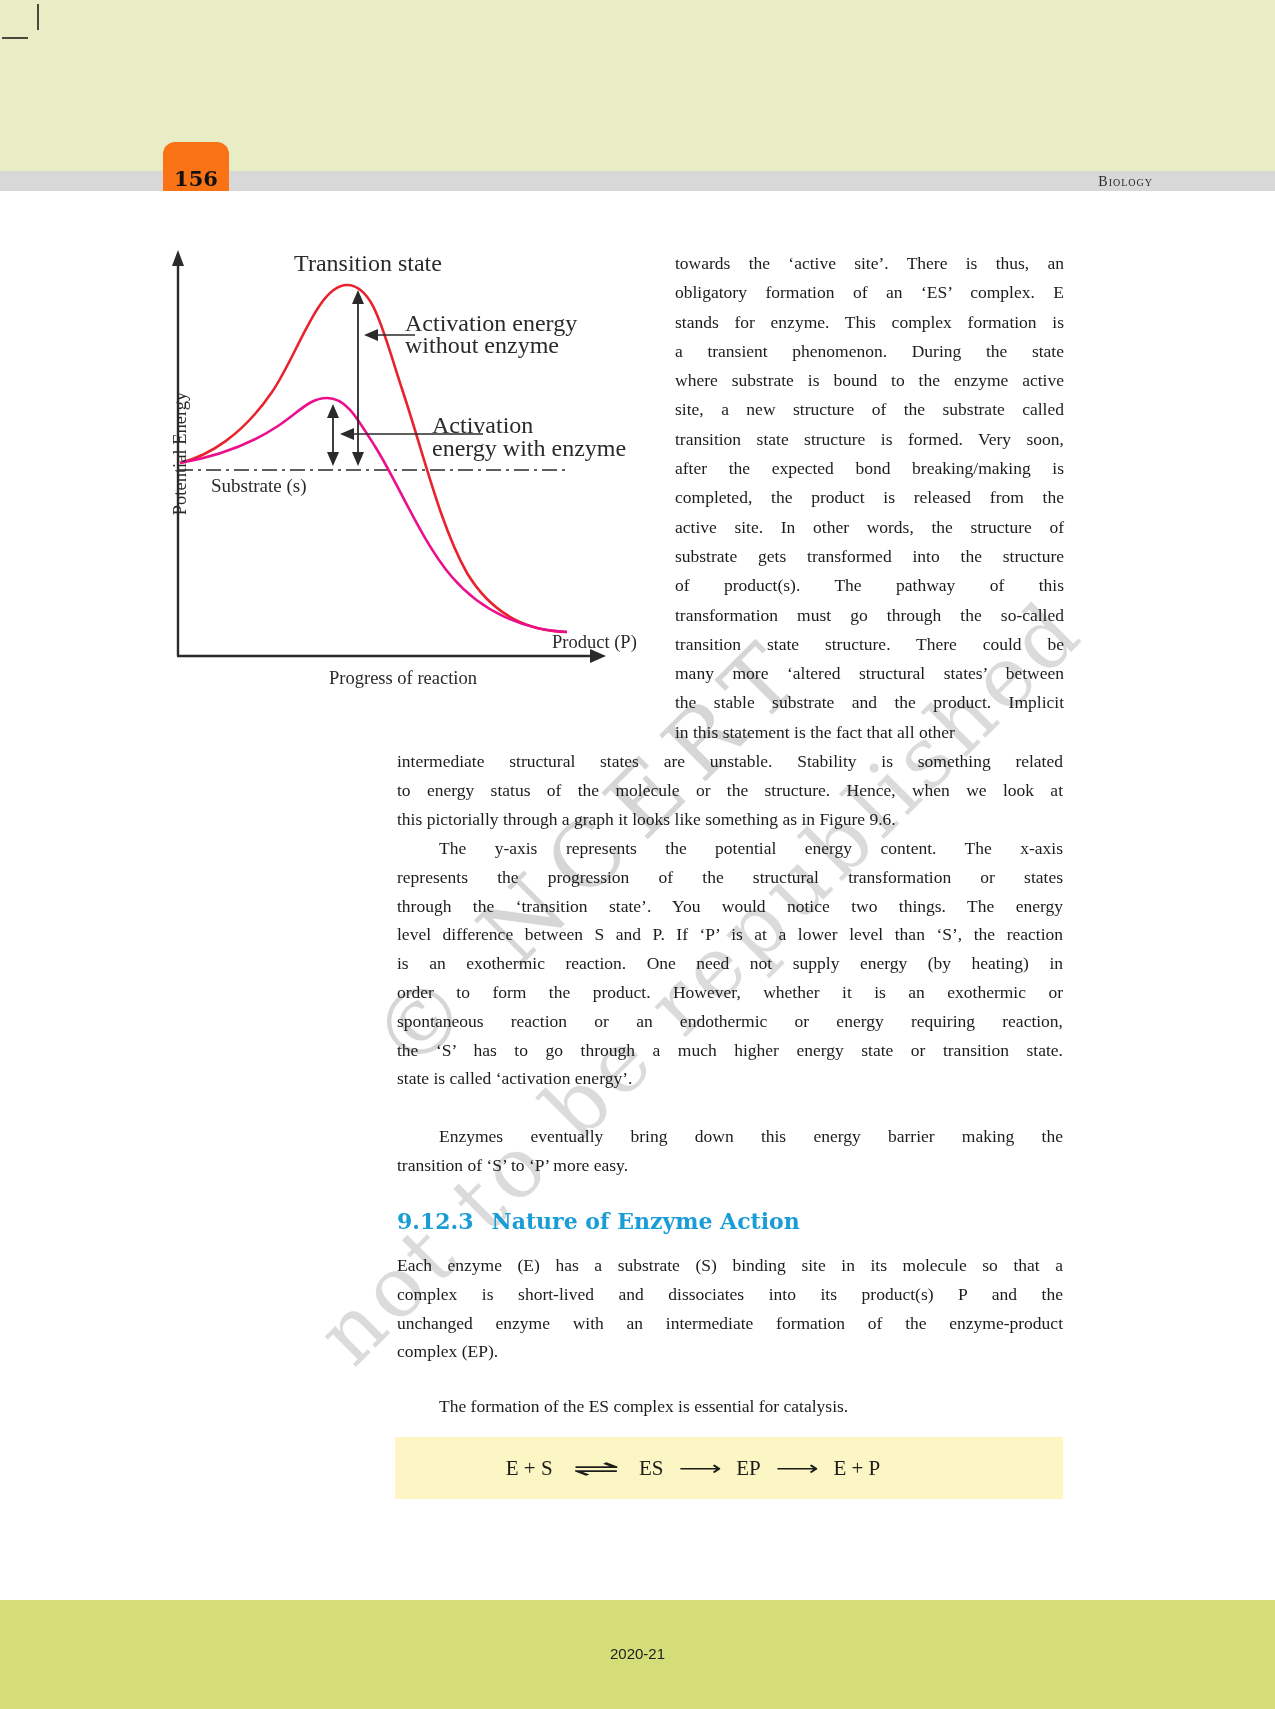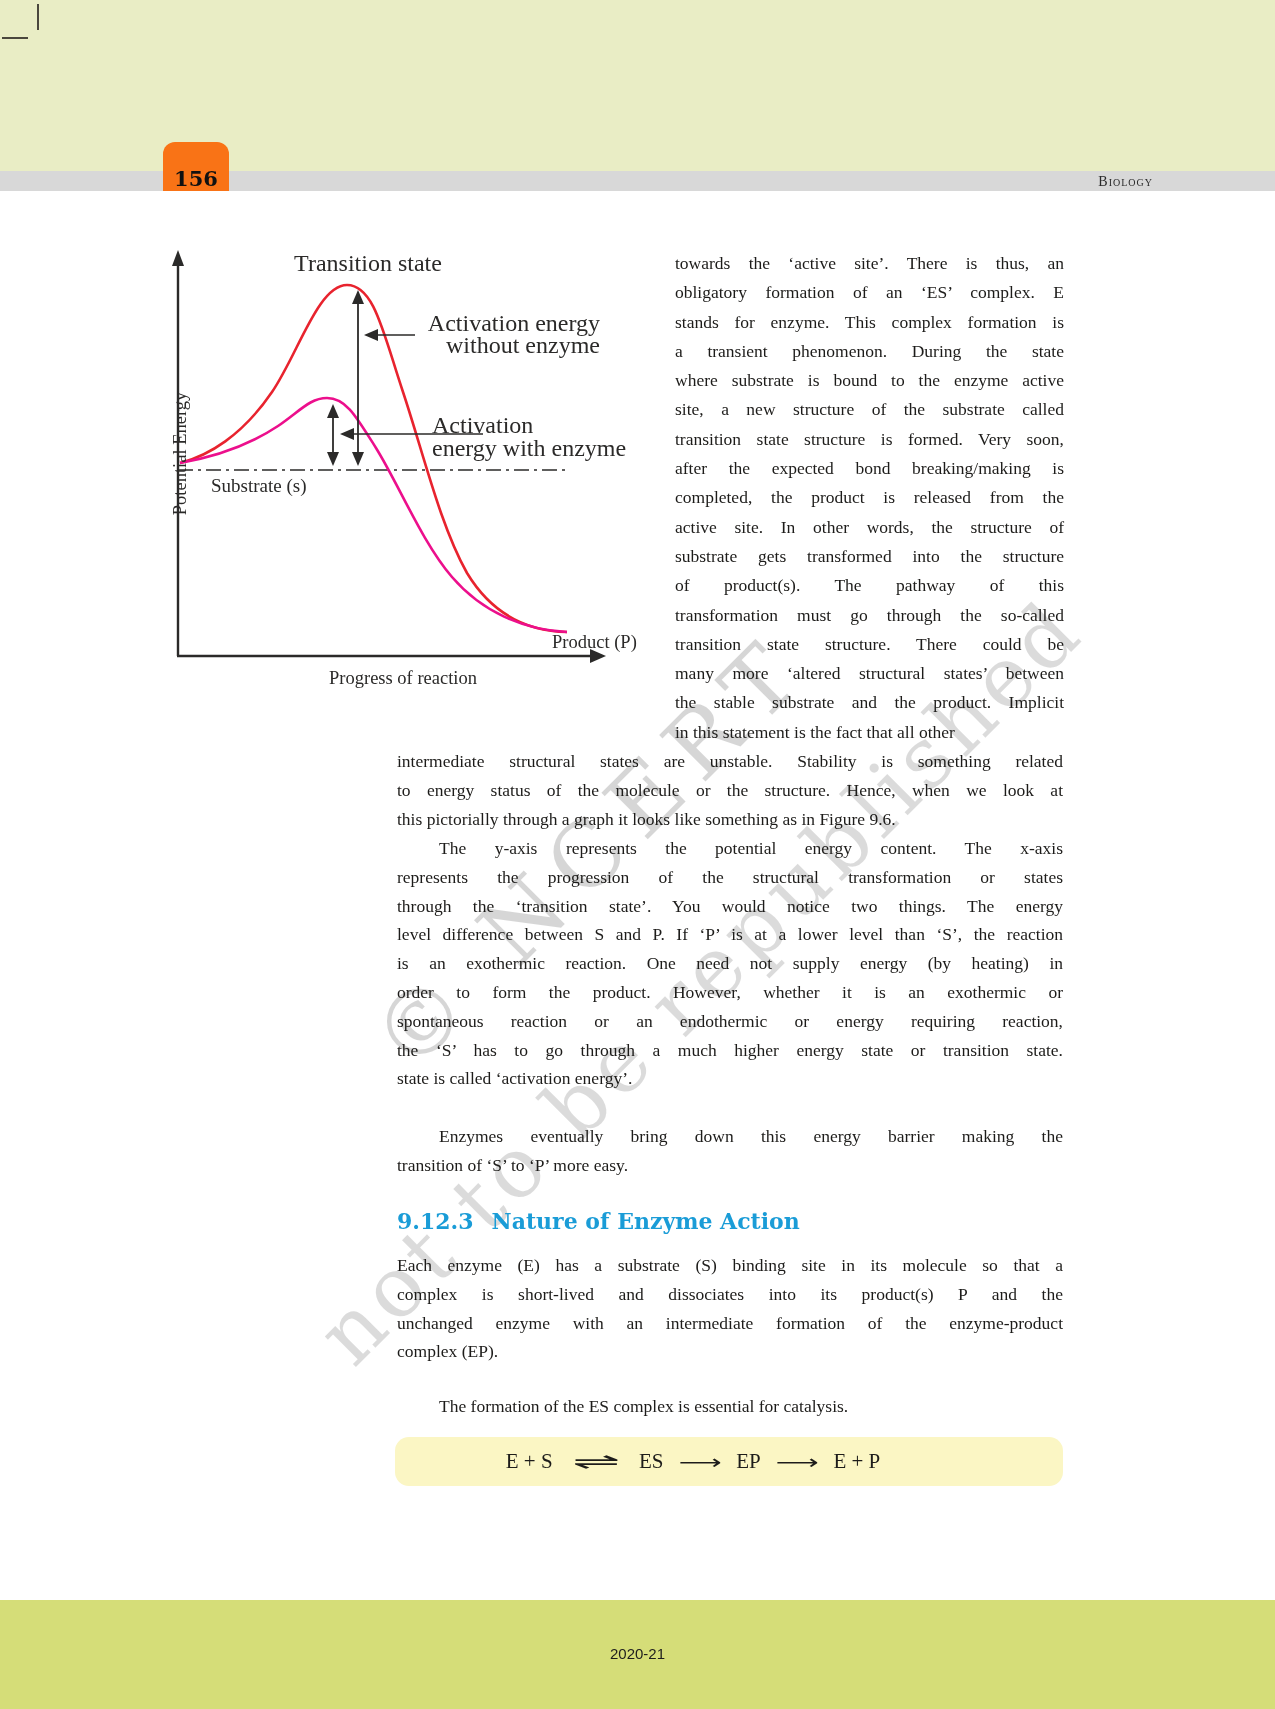--- a/index.html
+++ b/index.html
@@ -22,21 +22,21 @@
   .wm{position:absolute;z-index:1;font-family:"DejaVu Serif", serif;white-space:nowrap;pointer-events:none;text-align:center;}
   .wm1{left:290px;top:800px;width:600px;font-size:90px;letter-spacing:16px;color:rgba(0,0,0,0.16);
        transform:rotate(-45deg);}
   .wm2{left:150px;top:933px;width:1100px;font-size:84px;letter-spacing:6px;color:rgba(0,0,0,0.14);
        transform:rotate(-45deg);}
   
   .fig-svg{position:absolute;left:150px;top:240px;width:530px;height:470px;z-index:2;}
   .fig-label{position:absolute;z-index:2;font-size:24px;color:#2b2a29;}
   .lbl-transition{left:288px;top:250px;width:160px;text-align:center;}
   .lbl-ylabel{left:55px;top:443px;width:250px;text-align:center;transform:rotate(-90deg);font-size:18.5px;}
-  .lbl-act-wo{left:405px;top:313px;width:195px;text-align:right;line-height:21.5px;}
+  .lbl-act-wo{left:405px;top:313px;width:195px;text-align:left;line-height:21.5px;}
   .lbl-act-w{left:432px;top:414px;width:196px;line-height:23px;}
   .lbl-substrate{left:211px;top:475px;font-size:19px;}
   .lbl-product{left:552px;top:632px;font-size:18.5px;}
   .lbl-progress{left:293px;top:668px;width:220px;text-align:center;font-size:18.5px;}
   .fig-caption{position:absolute;left:168px;top:700px;width:470px;z-index:2;font-size:18.5px;
                word-spacing:7px;color:#1d1c1a;}
   .fig-caption b{font-family:"DejaVu Serif", serif;font-size:17.5px;}
   
   .txt{position:absolute;z-index:2;font-size:17.5px;color:#1d1c1a;}
   .column-right{left:675px;top:253px;width:389px;}
@@ -47,23 +47,23 @@
   .par-d{left:397px;top:1255px;width:666px;}
   .par-e{left:397px;top:1396px;width:666px;padding-left:42px;box-sizing:border-box;font-size:17.5px;}
   .tline{text-align:justify;text-align-last:justify;height:28.8px;overflow:visible;}
   .tline-last{text-align-last:left;}
   .tline-indent{padding-left:42px;}
   
   .section-heading{position:absolute;left:397px;top:1208px;width:666px;z-index:2;
                    font-family:"DejaVu Serif", serif;font-weight:bold;font-size:22px;color:#1a9cd7;}
   .section-heading .sec-num{margin-right:18px;}
   
-  .eq-box{position:absolute;left:395px;top:1437px;width:668px;height:49px;background:#fbf6c4;z-index:2;
+  .eq-box{position:absolute;left:395px;top:1437px;width:668px;height:62px;background:#fbf6c4;z-index:2;
           display:flex;align-items:center;justify-content:center;padding-right:72px;box-sizing:border-box;
-          font-size:21px;color:#1d1c1a;border-radius:14px;}
+          font-size:21px;color:#1d1c1a;}
   .eq-part{margin:0 4px;}
   .eq-harpoon{display:inline-block;transform:scaleX(2.6);margin:0 30px;
               font-family:"DejaVu Sans", sans-serif;font-size:22px;}
   .eq-arrow{display:inline-block;transform:scaleX(1.5);margin:0 18px;
             font-family:"DejaVu Sans", sans-serif;font-size:20px;}
 </style>
 </head>
 <body>
 
 <div class="page">

